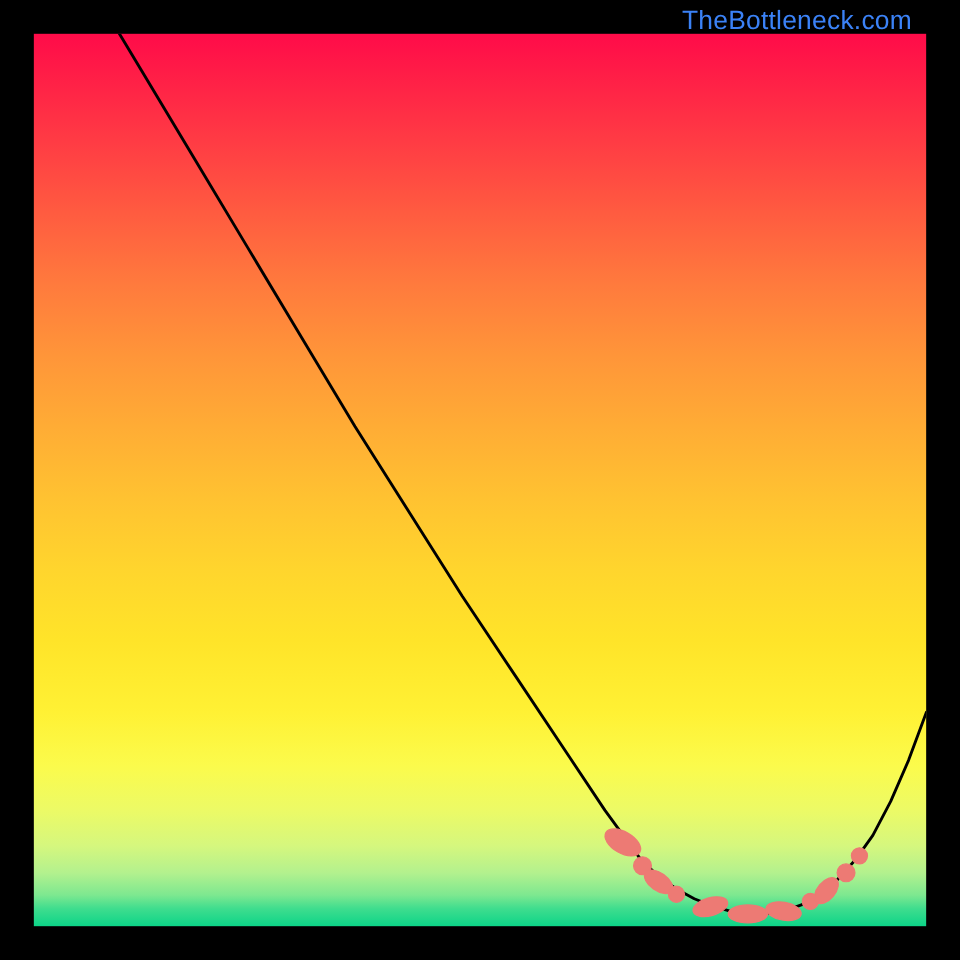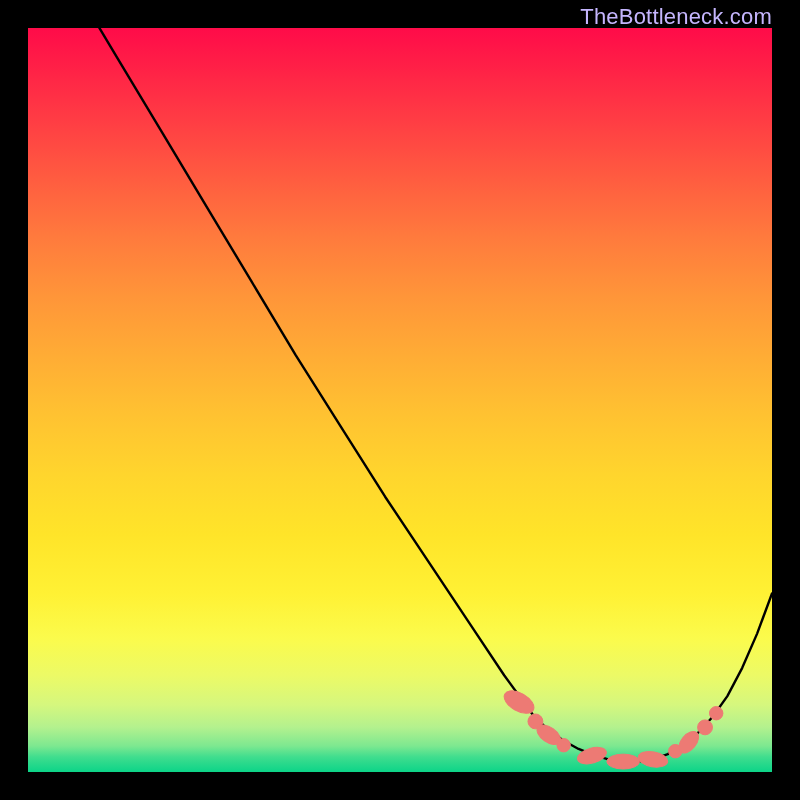--- a/index.html
+++ b/index.html
@@ -54,22 +54,22 @@
   }
   svg.curve {
     position: absolute;
     inset: 0;
     width: 100%;
     height: 100%;
   }
   .watermark {
     position: absolute;
     top: 4px;
-    right: 28px;
-    color: #c4b5fd;
+    right: 40px;
+    color: #3b82f6;
     font-size: 22px;
     font-weight: 500;
     letter-spacing: 0.2px;
     user-select: none;
   }
 </style>
 </head>
 <body>
 
 <div class="frame">

